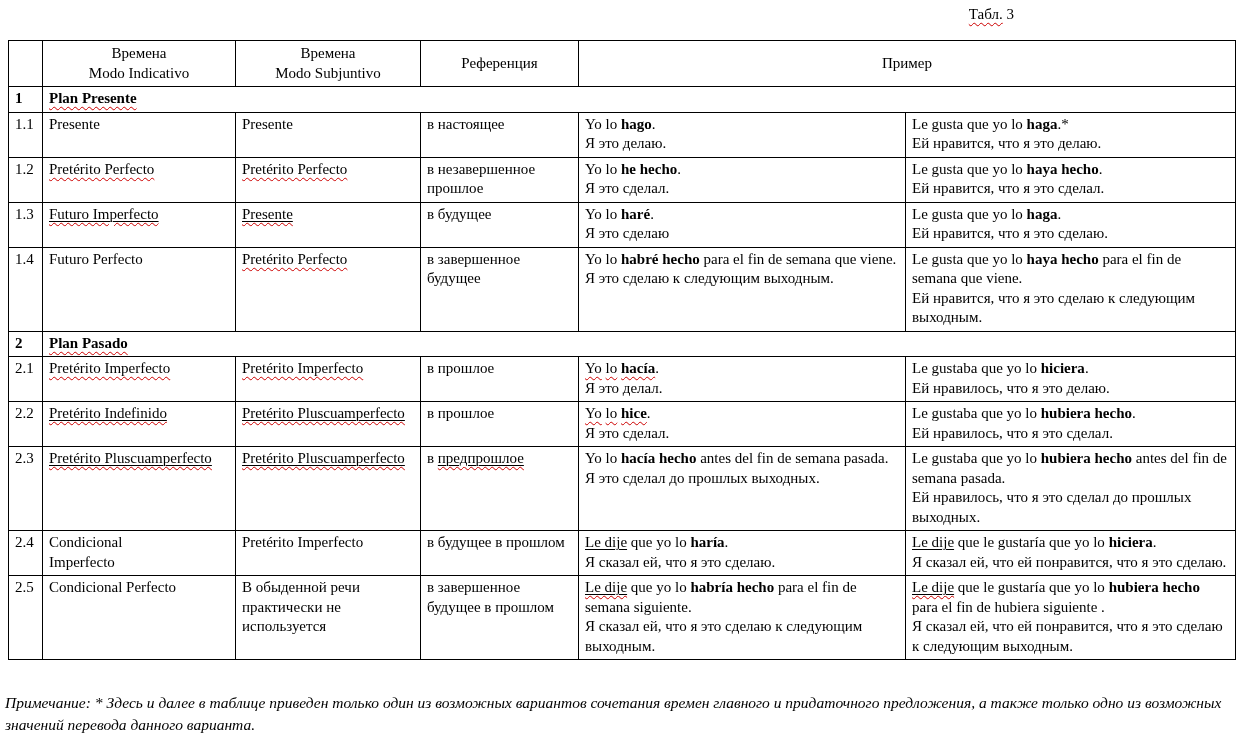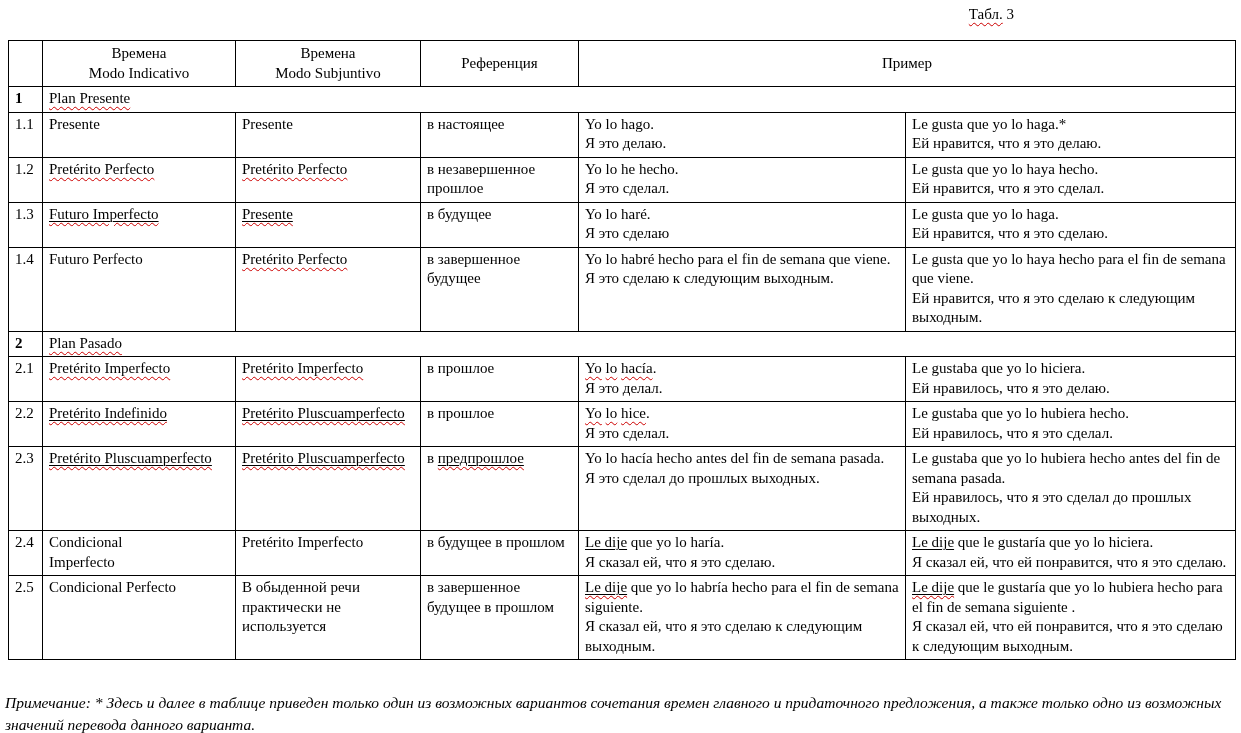--- a/index.html
+++ b/index.html
@@ -29,21 +29,21 @@
     vertical-align: top;
     text-align: left;
     font-weight: normal;
     line-height: 1.3;
   }
   table.grammar thead th { text-align: center; vertical-align: middle; padding: 3px 4px; }
   td.c-num { text-align: center; }
   tr.section td.c-num { font-weight: bold; }
   td.section-title { text-align: center; font-weight: bold; padding-top: 1px; padding-bottom: 2px; }
   .line { display: block; }
-  .b  { font-weight: normal; }
+  .b  { font-weight: bold; }
   .i  { }
   .u  { text-decoration: underline solid #000 1px; text-underline-offset: 2px; }
   .sq {
     text-decoration-line: underline;
     text-decoration-style: wavy;
     text-decoration-color: var(--sq, #cc0000);
     text-decoration-thickness: 1px;
     text-underline-offset: 3px;
   }
   .footnote {
@@ -264,21 +264,21 @@
             <div class="line"><span class="">В обыденной речи практически не используется</span></div>
           </td>
           <td>
             <div class="line"><span class="">в завершенное будущее в прошлом</span></div>
           </td>
           <td>
             <div class="line"><span class="u"><span class="sq">Le dije</span></span><span class=""> que yo lo </span><span class="b">habría hecho</span><span class=""> para el fin de semana siguiente.</span></div>
             <div class="line"><span class="i">Я сказал ей, что я это сделаю к следующим выходным.</span></div>
           </td>
           <td>
-            <div class="line"><span class="u"><span class="sq">Le dije</span></span><span class=""> que le gustaría que yo lo </span><span class="b">hubiera hecho</span><span class=""> para el fin de semana siguiente .</span></div>
+            <div class="line"><span class="u"><span class="sq">Le dije</span></span><span class=""> que le gustaría que yo lo </span><span class="b">hubiera hecho</span><span class=""> para el fin de hubiera siguiente .</span></div>
             <div class="line"><span class="i">Я сказал ей, что ей понравится, что я это сделаю к следующим выходным.</span></div>
           </td>
         </tr>
       </tbody>
   </table>
 
   <div class="footnote">Примечание: * Здесь и далее в таблице приведен только один из возможных вариантов сочетания времен главного и придаточного предложения, а также только одно из возможных значений перевода данного варианта.</div>
 
 </div>
 

